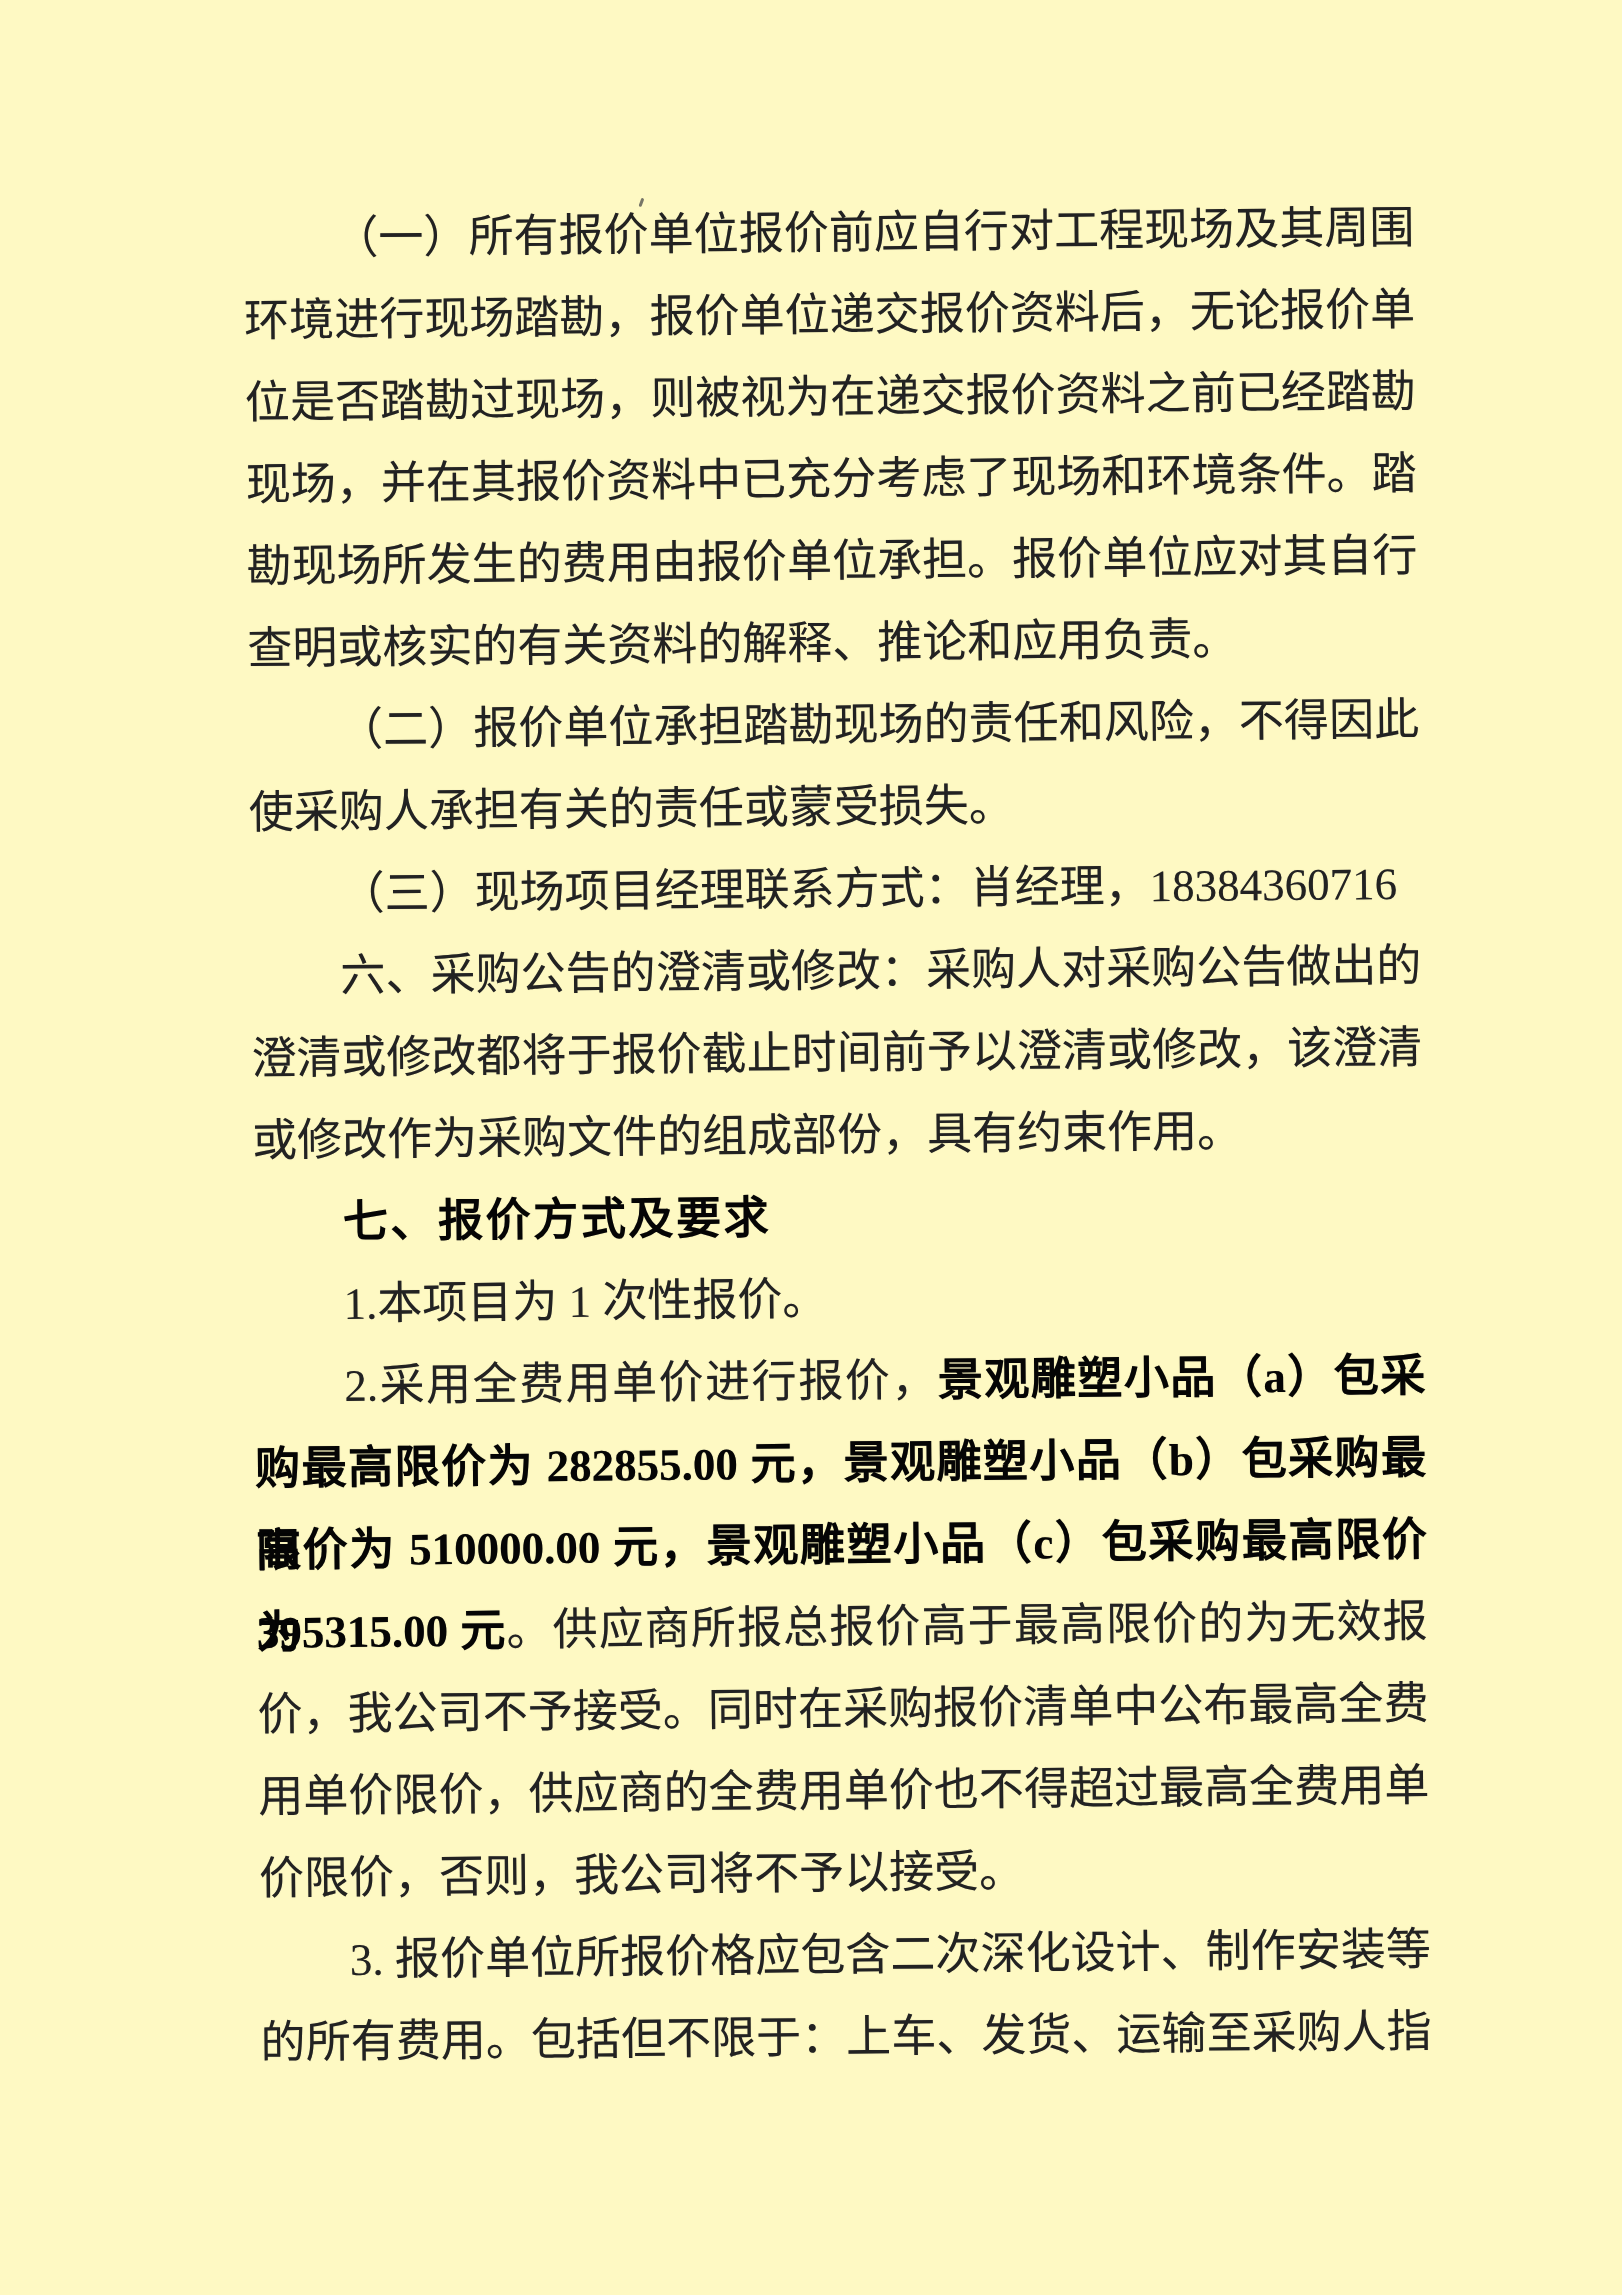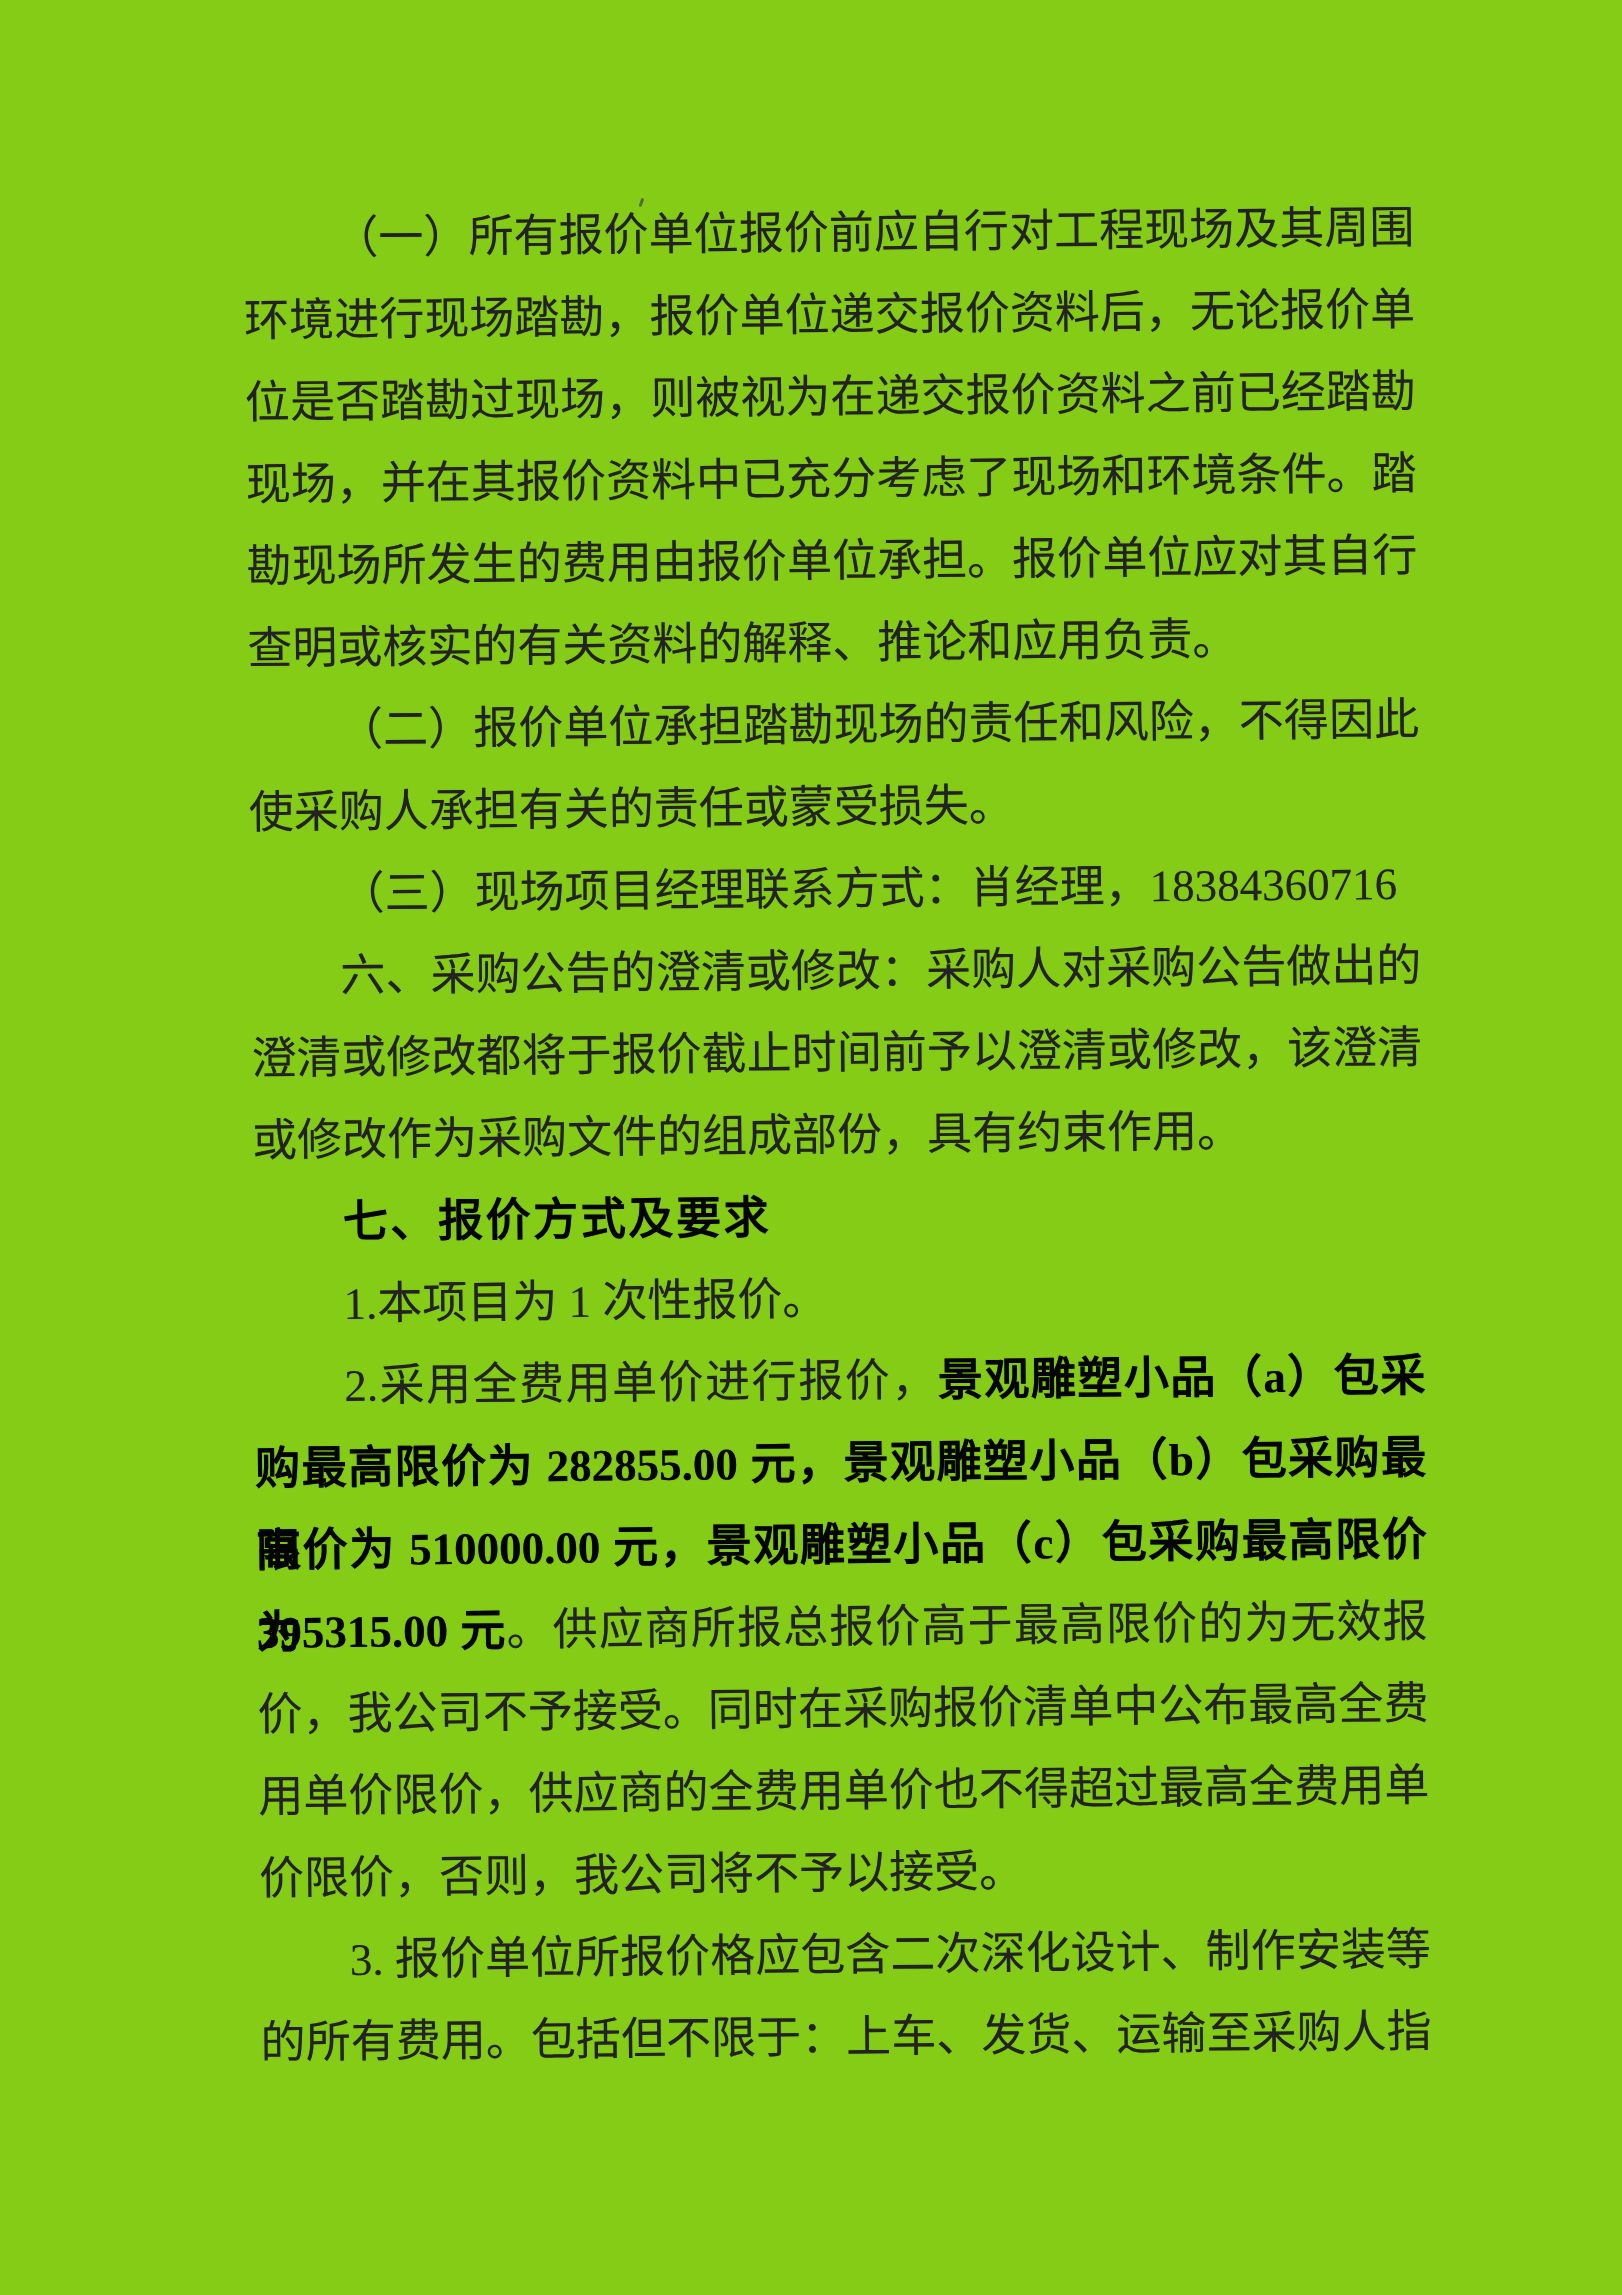--- a/index.html
+++ b/index.html
@@ -10,21 +10,21 @@
   body {
     width: 1623px;
     height: 2295px;
     position: relative;
     overflow: hidden;
     font-family: "Liberation Serif", serif;
   }
   .page {
     position: absolute;
     inset: 0;
-    background: #84cc16;
+    background: #fef9c3;
   }
   .textblock {
     position: absolute;
     left: 243px;
     top: 198px;
     width: 1171px;
     font-size: 45px;
     line-height: 82px;
     color: #222222;
     text-shadow: 0 0 0.7px rgba(45,45,45,0.38);

